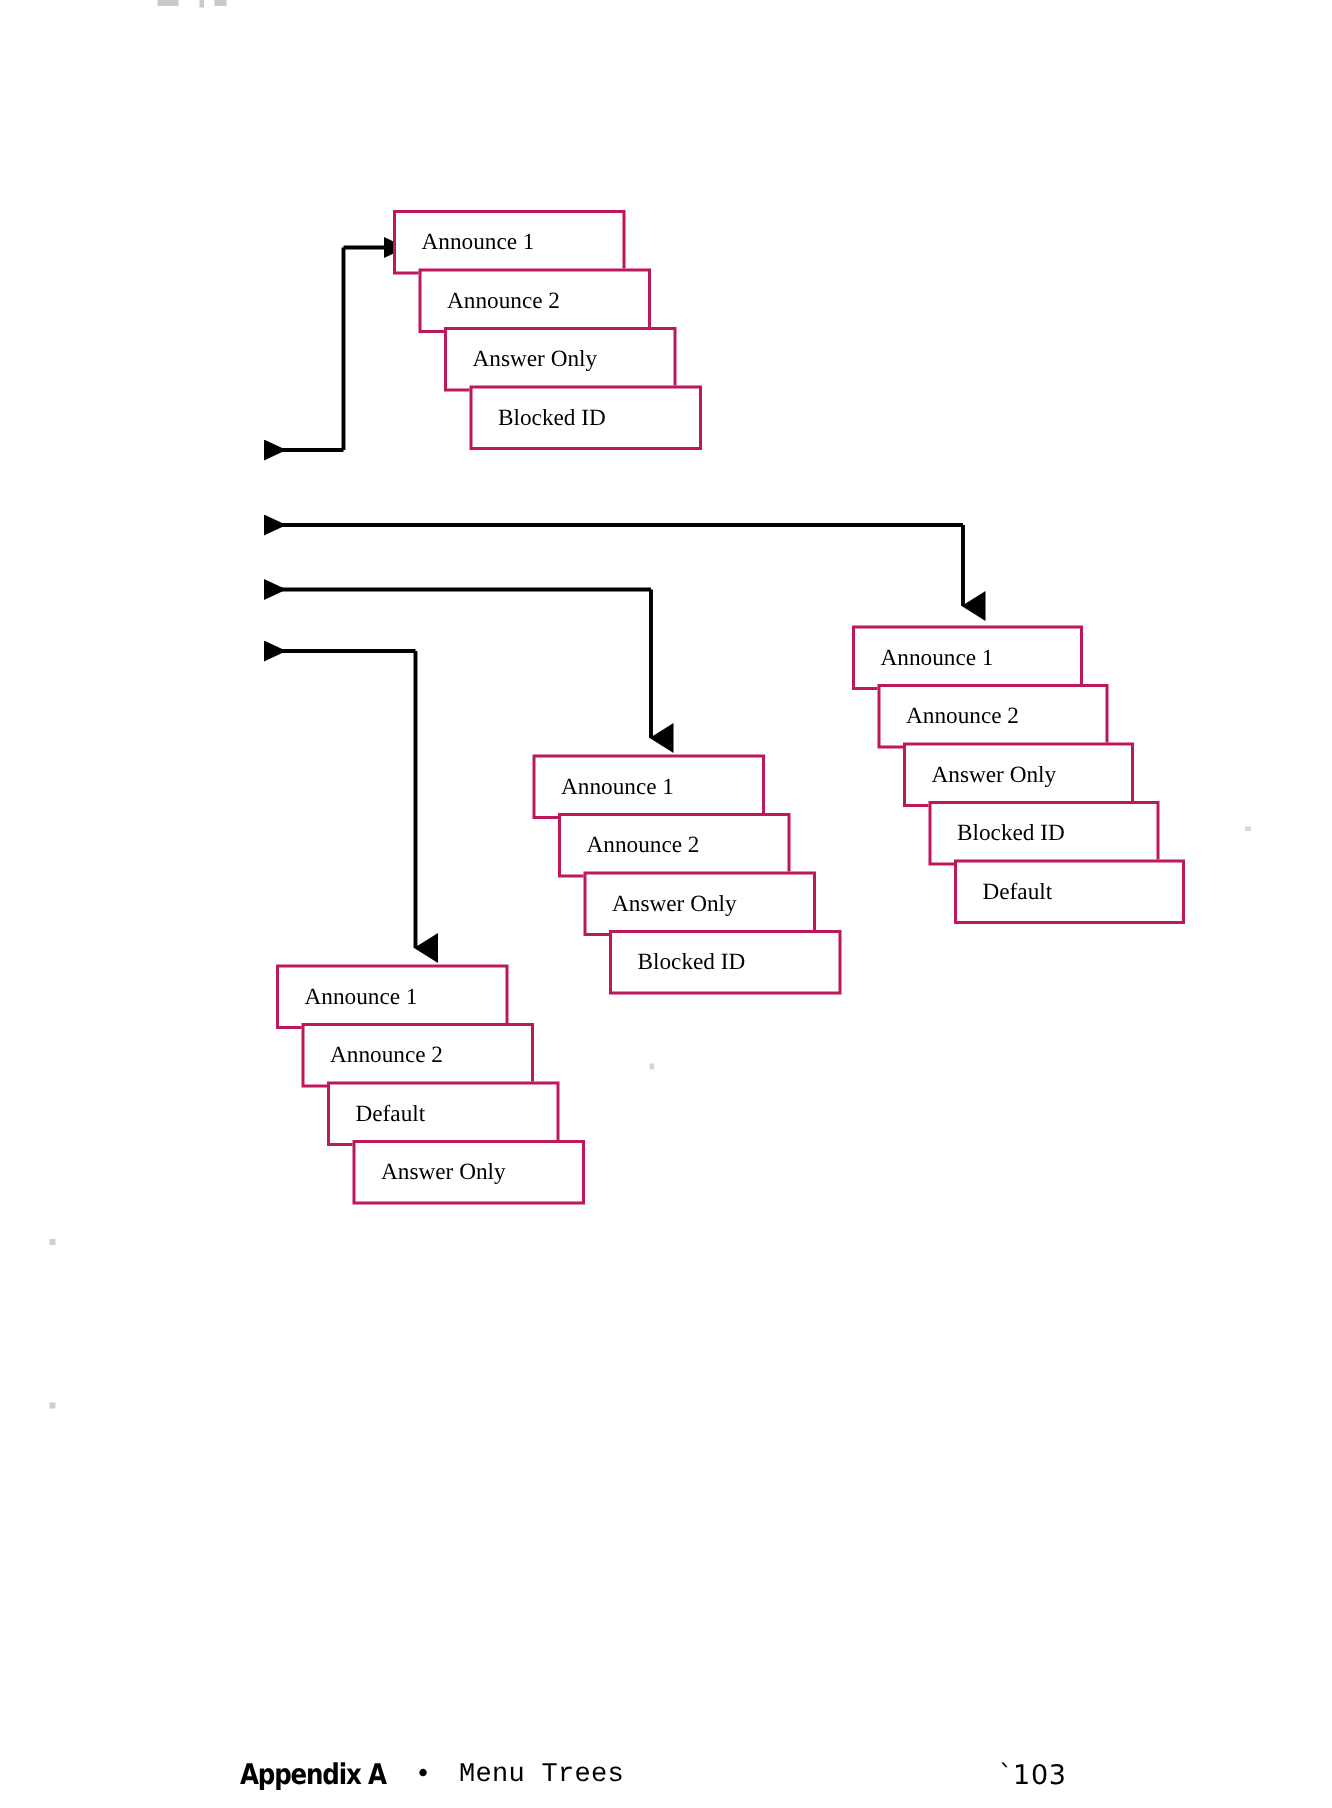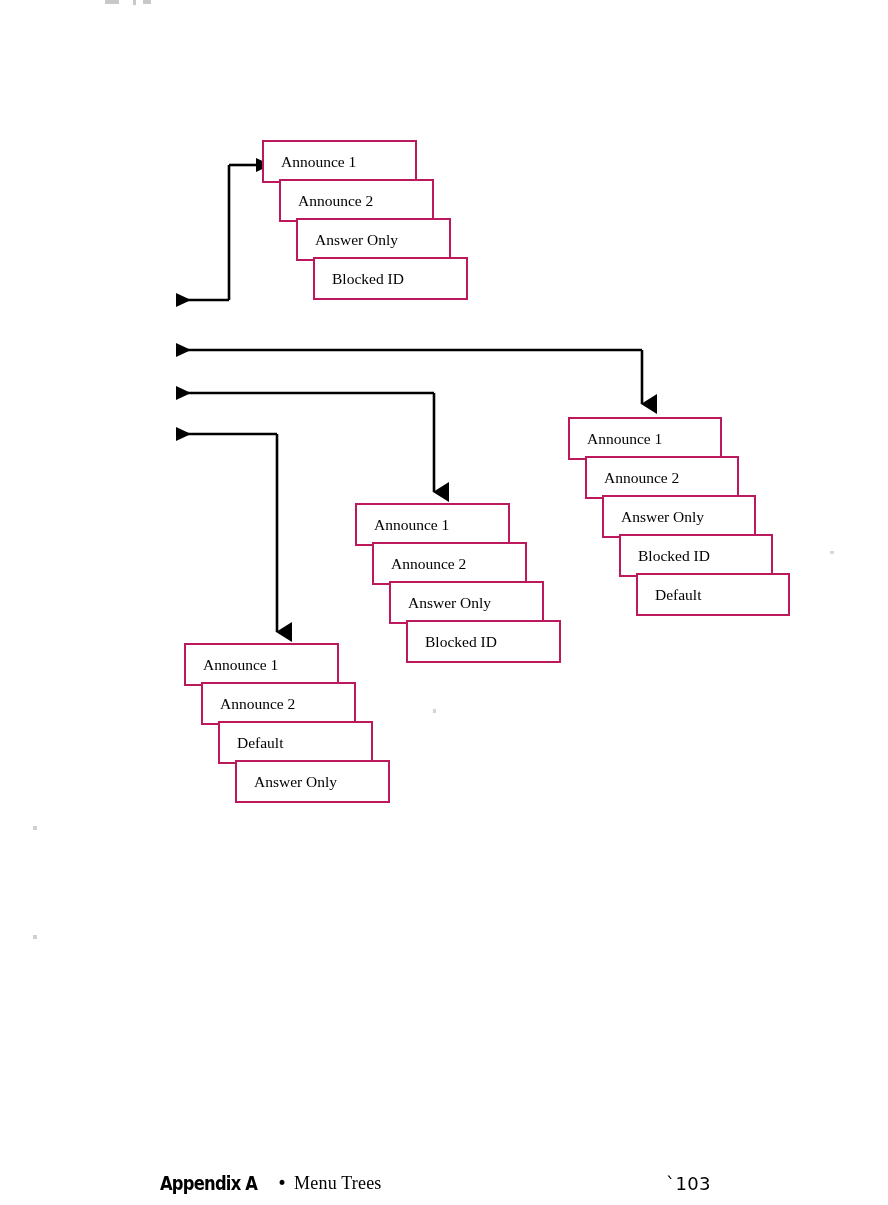--- a/index.html
+++ b/index.html
@@ -95,23 +95,24 @@
   .footer-bullet {
     display: inline-block;
     vertical-align: middle;
     font-size: 17px;
     padding: 0 7px 0 4px;
     font-family: "DejaVu Sans", sans-serif;
   }
   .footer-subtitle {
     display: inline-block;
     vertical-align: middle;
-    font-family: Liberation Serif, serif;
+    font-family: Liberation Mono, monospace;
     font-size: 18px;
     letter-spacing: 0.2px;
+    margin-left: 12px;
   }
   .footer-page {
     position: absolute;
     left: 666px;
     top: 1px;
     font-family: "DejaVu Sans", sans-serif;
     font-size: 18px;
     letter-spacing: 0.4px;
     text-align: right;
   }

